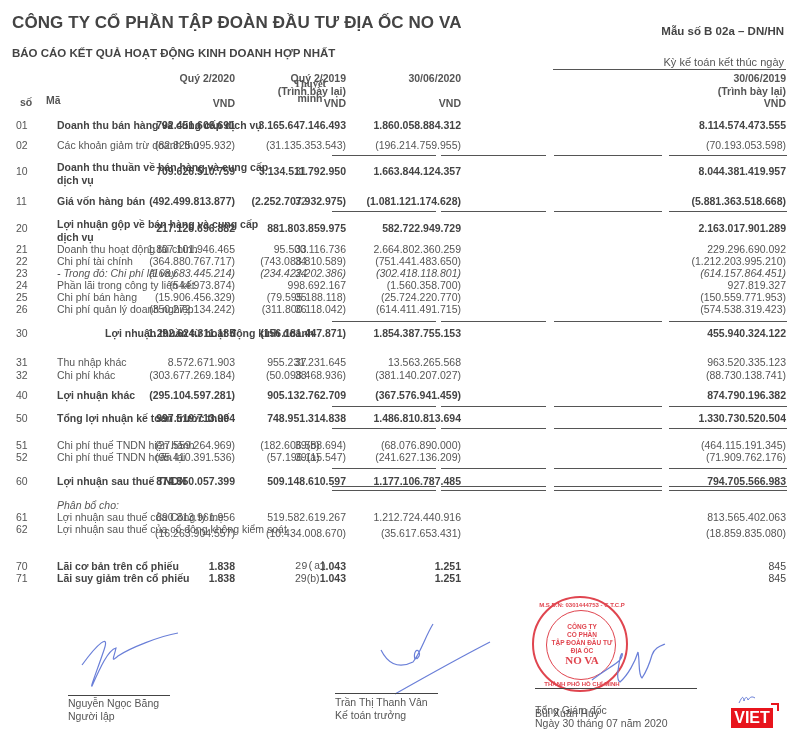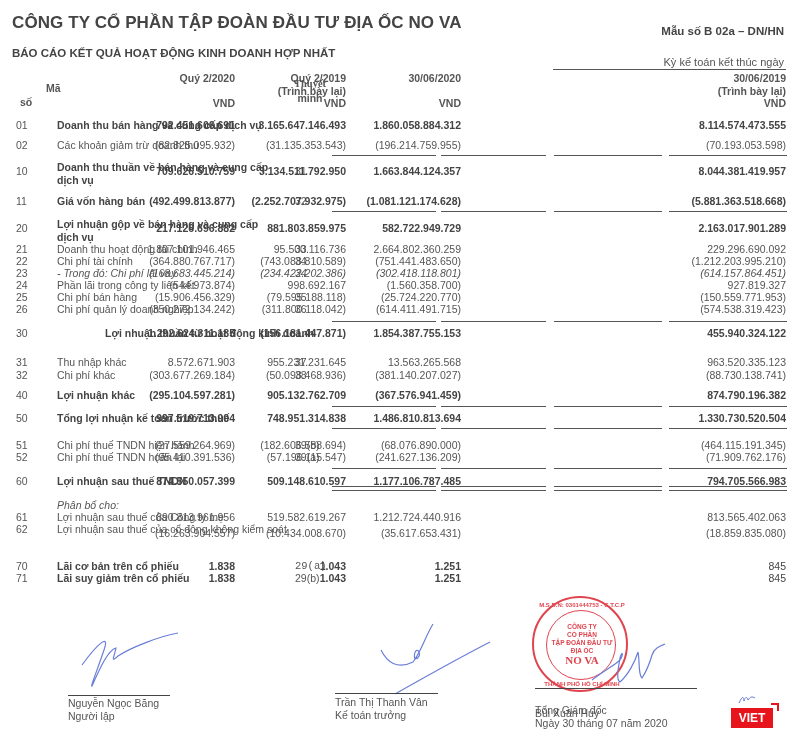--- a/index.html
+++ b/index.html
@@ -45,37 +45,37 @@
     border: 1px solid #e0454f; border-radius: 50%;
   }
   .stamp-text { position: absolute; width: 96px; left: 0; text-align: center; color: #e0454f; font-weight: bold; line-height: 9px; }
   .stamp-code { top: 3px; font-size: 6px; }
   .stamp-body { top: 24px; font-size: 6.5px; }
   .stamp-name { top: 58px; font-size: 11px; font-family: "Liberation Serif", serif; }
   .stamp-city { top: 82px; font-size: 6px; }
 
   .viet-logo {
     position: absolute; left: 731px; top: 708px; width: 42px; height: 20px;
-    background: #e8141c; color: #fff; font-weight: bold; font-size: 12px;
+    background: #e8141c; color: #fff; font-weight: bold; font-size: 16px;
     text-align: center; line-height: 20px; font-family: "Liberation Sans", sans-serif;
   }
   .viet-logo:after {
     content: ""; position: absolute; right: -6px; top: -5px; width: 6px; height: 6px;
     border-top: 2px solid #e8141c; border-right: 2px solid #e8141c;
   }
 </style>
 </head>
 <body>
 
 <div class="abs company">CÔNG TY CỔ PHẦN TẬP ĐOÀN ĐẦU TƯ ĐỊA ỐC NO VA</div>
 <div class="abs form-code">Mẫu số B 02a – DN/HN</div>
 <div class="abs report-title">BÁO CÁO KẾT QUẢ HOẠT ĐỘNG KINH DOANH HỢP NHẤT</div>
 
 <div>
-  <div class="abs hdr" style="left:20px; top:82px;padding-left:26px;">Mã</div>
+  <div class="abs hdr" style="left:20px; top:94px;padding-left:26px;">Mã</div>
   <div class="abs hdr" style="left:20px; top:96px;">số</div>
   <div class="abs hdr c" style="left:280px; width:60px; top:78px;font-family:Liberation Serif, serif;">Thuyết</div>
   <div class="abs hdr c" style="left:280px; width:60px; top:92px;">minh</div>
 
   <div class="abs hdr hdr-nonbold r" style="right:16px; top:56px; font-size:11px;">Kỳ kế toán kết thúc ngày</div>
   <div class="period-line"></div>
 
   <div class="abs hdr r" style="right:565px; top:72px;">Quý 2/2020</div>
   <div class="abs hdr r" style="right:565px; top:97px;">VND</div>
 

